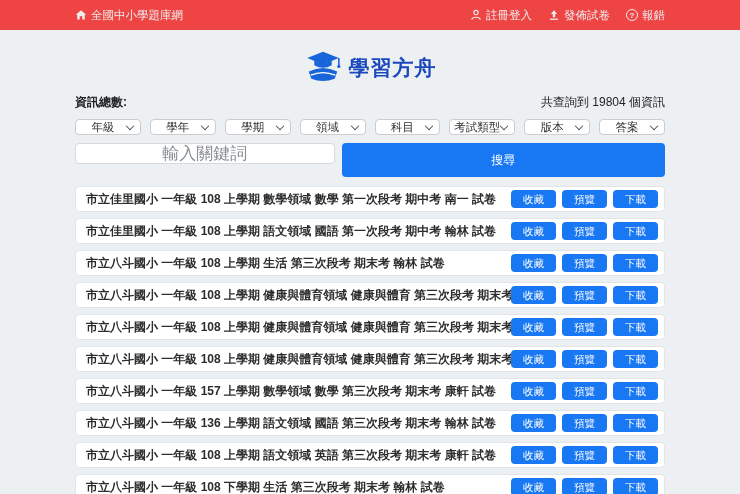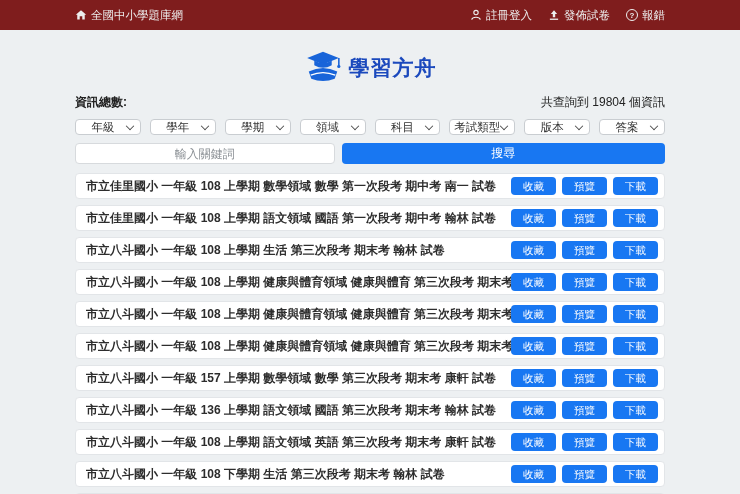--- a/index.html
+++ b/index.html
@@ -1,21 +1,21 @@
 <!DOCTYPE html>
 <html><head>
 <meta charset="utf-8">
 <style>
   * { margin:0; padding:0; box-sizing:border-box; }
   html,body { width:740px; height:494px; overflow:hidden;
     font-family:"Liberation Sans","DejaVu Sans",sans-serif;
     background:#edf0f2; }
 
   
-  .navbar { background:#7f1d1d; height:30px; }
+  .navbar { background:#ef4444; height:30px; }
   .navbar-inner { width:590px; margin:0 auto; height:100%;
     display:flex; align-items:center; justify-content:space-between; }
   .nav-left, .nav-right { display:flex; align-items:center; gap:16px; }
   .nav-link { display:flex; align-items:center; gap:4px; color:#ededed;
     font-size:11.5px; cursor:pointer; }
   .nav-link svg { display:block; }
   .help-icon { width:12px; height:12px; border:1.3px solid #ededed; border-radius:50%;
     display:flex; align-items:center; justify-content:center;
     font-size:8px; font-weight:bold; color:#ededed; }
   .help-icon::after { content:"?"; }
@@ -39,24 +39,24 @@
     border-radius:4px; position:relative; display:flex; align-items:center;
     justify-content:center; font-size:11.5px; color:#333; cursor:pointer;
     padding-right:10px; }
   .select::after { content:""; position:absolute; right:7px; top:50%;
     width:5px; height:5px; border-right:1.6px solid #444;
     border-bottom:1.6px solid #444; transform:translateY(-65%) rotate(45deg); }
 
   
   .search-row { display:flex; gap:7px; margin-top:8px; }
   .search-input { width:44%; height:21px; border:1px solid #d7dadd; border-radius:4px;
-    background:#fff; font-size:12px; color:#333; text-align:center; outline:none;
+    background:#fff; font-size:17px; color:#333; text-align:center; outline:none;
     font-family:Liberation Sans, sans-serif; }
   .search-input::placeholder { color:#8a8f94; }
-  .search-btn { flex:1; height:21px; background:#1877f2; border:none; border-radius:4px;
+  .search-btn { flex:1; height:34px; background:#1877f2; border:none; border-radius:4px;
     color:#fff; font-size:12px; cursor:pointer;
     font-family:"Liberation Sans","DejaVu Sans",sans-serif; }
 
   
   .results { margin-top:9px; }
   .row-card { background:#fff; border:1px solid #e2e5e8; border-radius:4px;
     height:26px; display:flex; align-items:center; padding:0 6px 0 10px;
     margin-bottom:6px; }
   .row-title { flex:1; font-size:12px; font-weight:bold; color:#2d2d2d;
     white-space:nowrap; overflow:hidden; }

